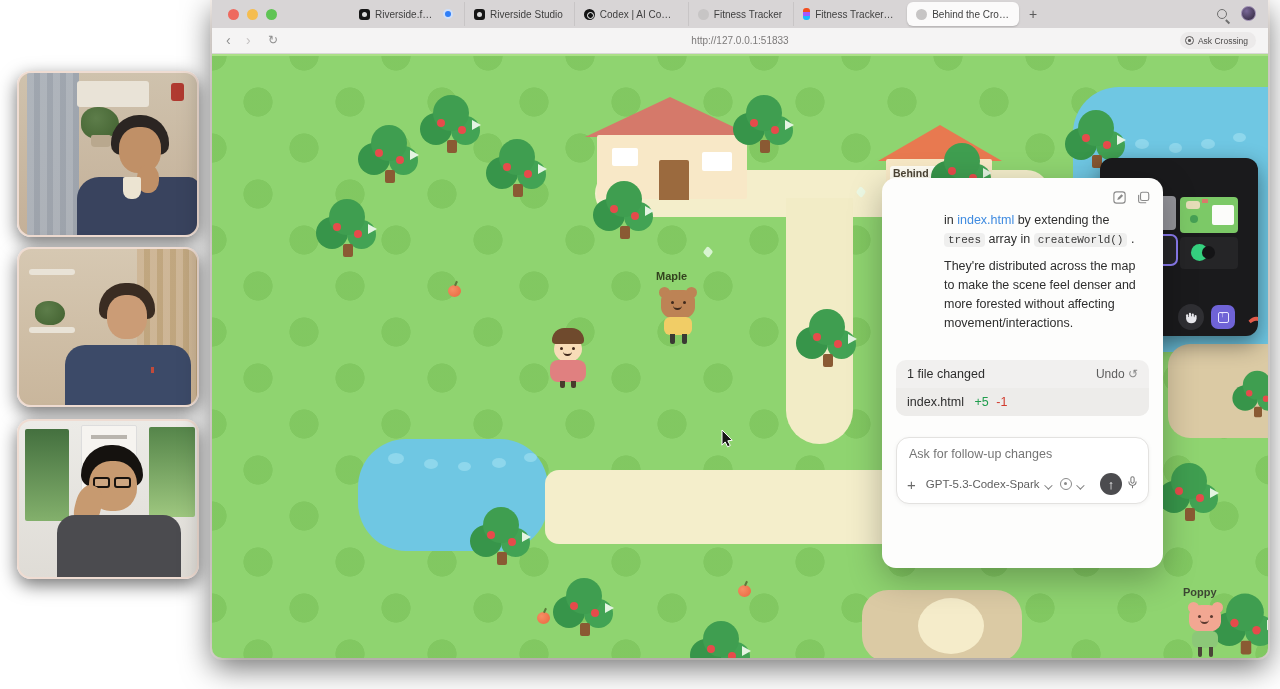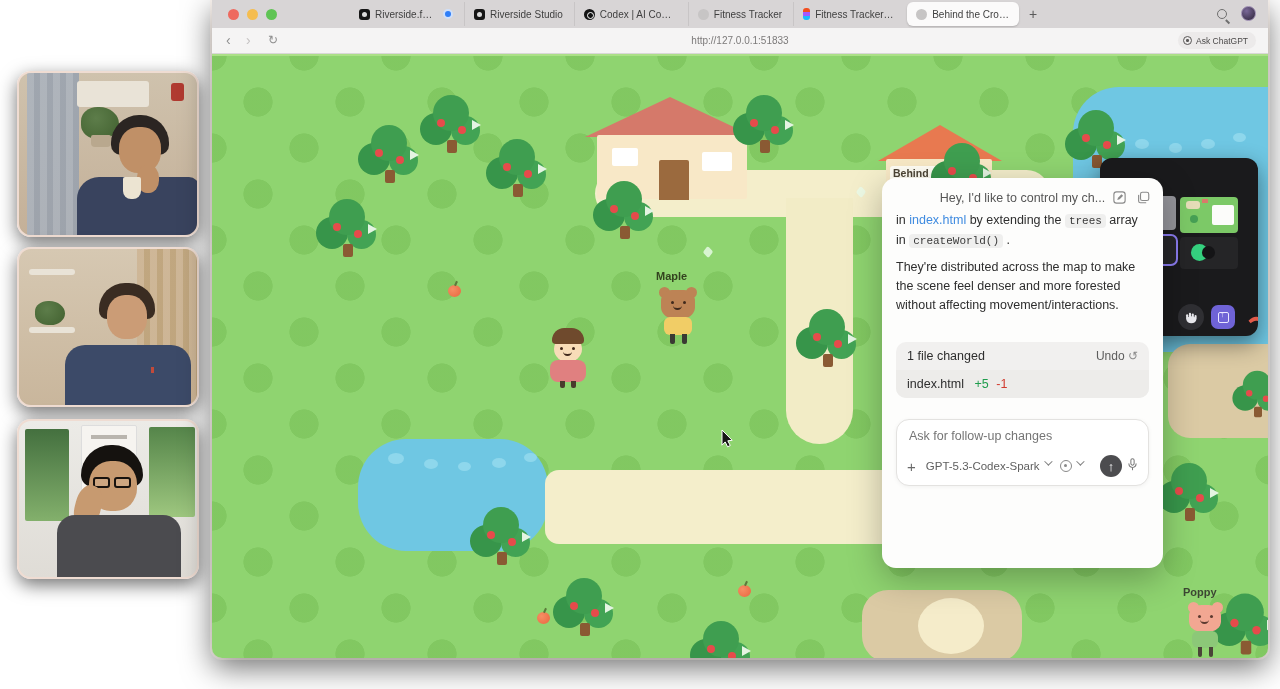--- a/index.html
+++ b/index.html
@@ -144,37 +144,37 @@
   .share-glyph { width:11px; height:11px; border:1.6px solid #e9e7ff; border-radius:2px; position:relative; }
   .share-glyph::after { content:"↑"; position:absolute; left:1.4px; top:-3.4px; font-size:9px; color:#e9e7ff; }
 
   
   .panel { position:absolute; left:670px; top:178px; width:281px; height:390px; background:#fdfdfc;
            border-radius:14px; z-index:10; box-shadow:0 10px 34px rgba(0,0,0,.28);
            padding:11px 14px 0 14px; font-size:12.5px; color:#2e2e2e; }
   .panel-head { position:relative; height:22px; text-align:center; }
   .panel-title { font-size:12.5px; color:#565656; line-height:18px; }
   .head-icons { position:absolute; right:-2px; top:1px; display:flex; gap:9px; }
-  .msg p { line-height:19px; margin-bottom:11px; }
+  .msg p { line-height:19px; margin-bottom:11px;margin-left:48px; }
   .msg .p1 { margin-bottom:7px; }
   .code { font-family:"Liberation Mono","DejaVu Sans Mono",monospace; font-size:11px;
           background:#efefee; border-radius:4px; padding:1px 4px; color:#3a3a3a; }
   .link { color:#3f8be0; }
   .file-card { margin-top:27px; background:#f1f0ef; border-radius:10px; overflow:hidden; }
   .fc-row { display:flex; justify-content:space-between; align-items:center; padding:7px 11px; }
   .fc-row2 { background:#edecea; }
   .undo { color:#5d5d5d; font-size:12px; }
   .undo-glyph { color:#8b8b8b; }
   .diff-add { color:#1f9d4d; margin-left:7px; } .diff-del { color:#d13b2e; margin-left:4px; }
   .composer { margin-top:21px; border:1px solid #e3e2e0; border-radius:13px; background:#fff;
               height:67px; position:relative; box-shadow:0 1px 4px rgba(0,0,0,.05); }
   .ph { position:absolute; left:12px; top:9px; color:#c2c1bf; font-size:12.5px; }
   .comp-row { position:absolute; left:10px; right:9px; bottom:8px; display:flex; align-items:center; gap:10px; }
   .plus { color:#6a6a6a; font-size:15px; }
-  .model { color:#5f5f5f; font-size:11.5px; display:flex; align-items:flex-start; gap:4px; }
+  .model { color:#5f5f5f; font-size:11.5px; display:flex; align-items:flex-end; gap:4px; }
   .chev { width:6px; height:6px; border-right:1.5px solid #7e7e7e; border-bottom:1.5px solid #7e7e7e;
           transform:rotate(45deg) translateY(-2px); }
   .ctx { width:12px; height:12px; border:1.4px solid #8a8a8a; border-radius:50%; position:relative; }
   .ctx::after{content:""; position:absolute; left:3.2px; top:3.2px; width:3px; height:3px; border-radius:50%; background:#8a8a8a;}
   .send { width:22px; height:22px; border-radius:50%; background:#4c4c4f; color:#fff; font-size:13px;
           display:flex; align-items:center; justify-content:center; margin-left:auto; }
 </style>
 </head>
 <body>
 
@@ -257,21 +257,21 @@
     </div>
   </div>
 
   <div class="urlbar">
     <span class="nav-btn" style="left:14px">‹</span>
     <span class="nav-btn dis" style="left:34px">›</span>
     <span class="nav-btn" style="left:56px;font-size:12px">↻</span>
     <div class="url-text">http://127.0.0.1:51833</div>
     <div class="ask-pill">
       <span class="ask-dot"></span>
-      <span>Ask ChatGPT</span>
+      <span>Ask Crossing</span>
     </div>
   </div>
 
   <div class="game">
 
     <div class="pond" style="left:146px;top:383px;width:190px;height:112px;border-radius:48px">
       <i class="psp" style="left:30px;top:14px;width:16px;height:11px"></i>
       <i class="psp" style="left:66px;top:20px;width:14px;height:10px"></i>
       <i class="psp" style="left:100px;top:23px;width:13px;height:9px"></i>
       <i class="psp" style="left:134px;top:19px;width:14px;height:10px"></i>
@@ -522,21 +522,20 @@
     </div>
     <div class="btn-circle" style="left:143px;top:148px;background:transparent">
       <svg width="20" height="20" viewBox="0 0 24 24">
           <path d="M3 14c6-6.2 12-6.2 18 0l-2.6 3.1c-4.4-4.2-8.4-4.2-12.8 0z" fill="#e25a4a"></path>
         </svg>
     </div>
   </div>
 
   <div class="panel">
     <div class="panel-head">
-      <div class="panel-title">Hey, I'd like to control my ch...</div>
       <div class="head-icons">
         <span>
           <svg width="15" height="15" viewBox="0 0 20 20">
               <rect x="2.5" y="2.5" width="15" height="15" rx="3.5" fill="none" stroke="#8a8a8a" stroke-width="1.5"></rect>
               <path d="M7 13.4l1-3.2 4.6-4.6 2.2 2.2-4.6 4.6z" fill="#8a8a8a"></path>
             </svg>
         </span>
         <span>
           <svg width="15" height="15" viewBox="0 0 20 20">
               <rect x="6" y="3" width="11" height="11" rx="2.5" fill="none" stroke="#8a8a8a" stroke-width="1.5"></rect>

